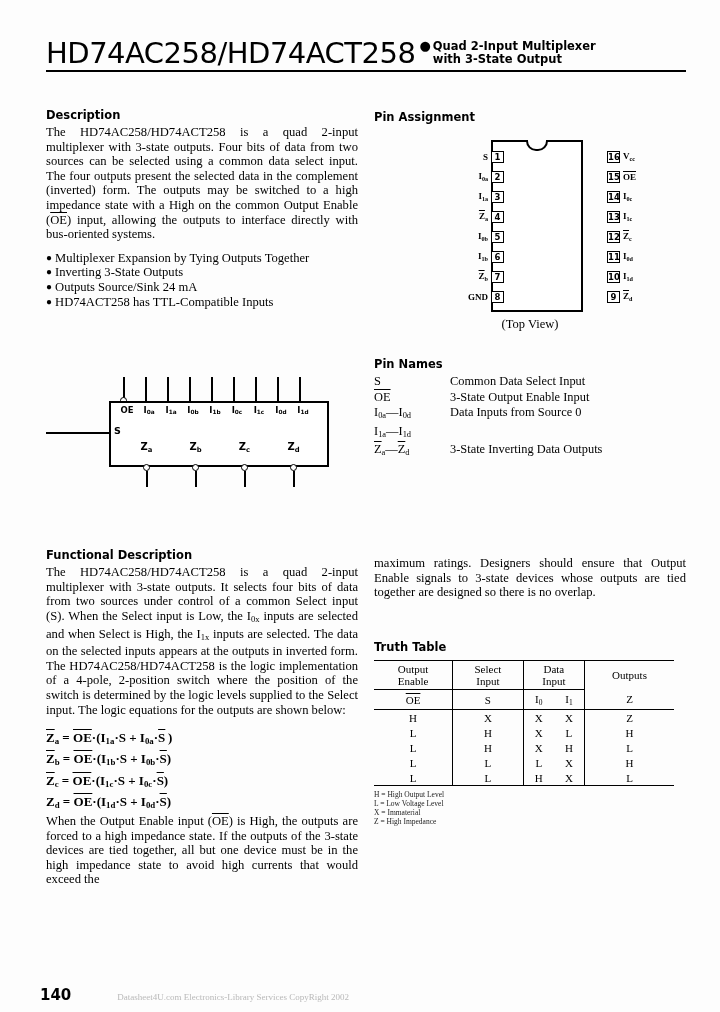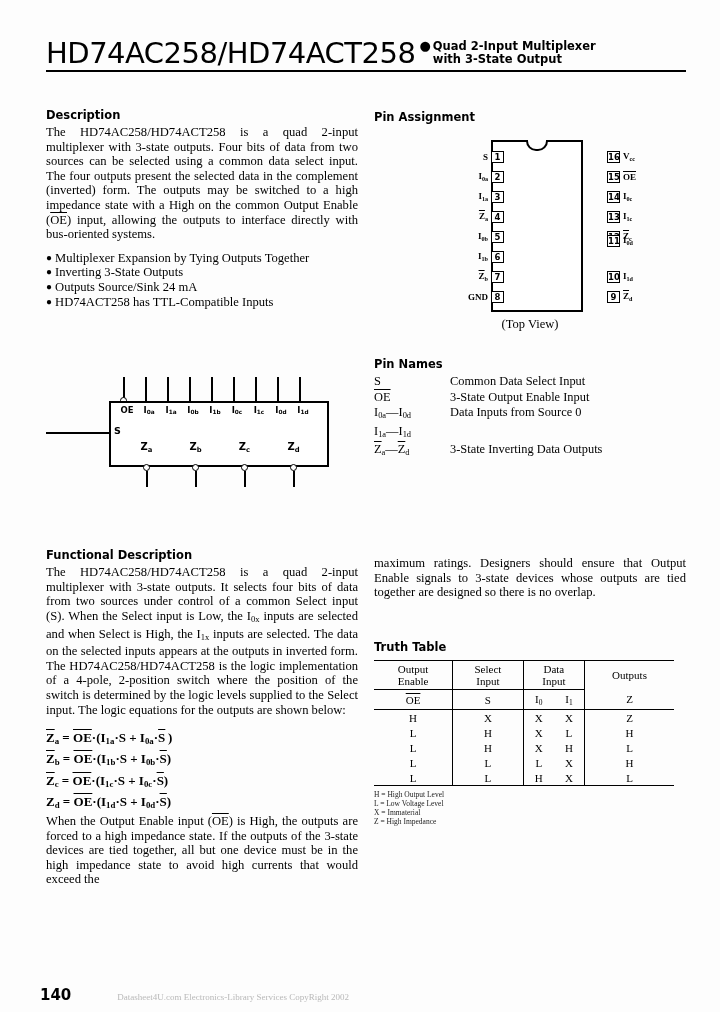--- a/index.html
+++ b/index.html
@@ -360,21 +360,21 @@
           <span class="pin-lbl">I<sub>0c</sub></span>
         </div>
       <div class="pin right" style="top:72px;">
           <span class="pin-num">13</span>
           <span class="pin-lbl">I<sub>1c</sub></span>
         </div>
       <div class="pin right" style="top:92px;">
           <span class="pin-num">12</span>
           <span class="pin-lbl"><span class="ovl">Z</span><sub>c</sub></span>
         </div>
-      <div class="pin right" style="top:96px;">
+      <div class="pin right" style="top:112px;">
           <span class="pin-num">11</span>
           <span class="pin-lbl">I<sub>0d</sub></span>
         </div>
       <div class="pin right" style="top:132px;">
           <span class="pin-num">10</span>
           <span class="pin-lbl">I<sub>1d</sub></span>
         </div>
       <div class="pin right" style="top:152px;">
           <span class="pin-num">9</span>
           <span class="pin-lbl"><span class="ovl">Z</span><sub>d</sub></span>

